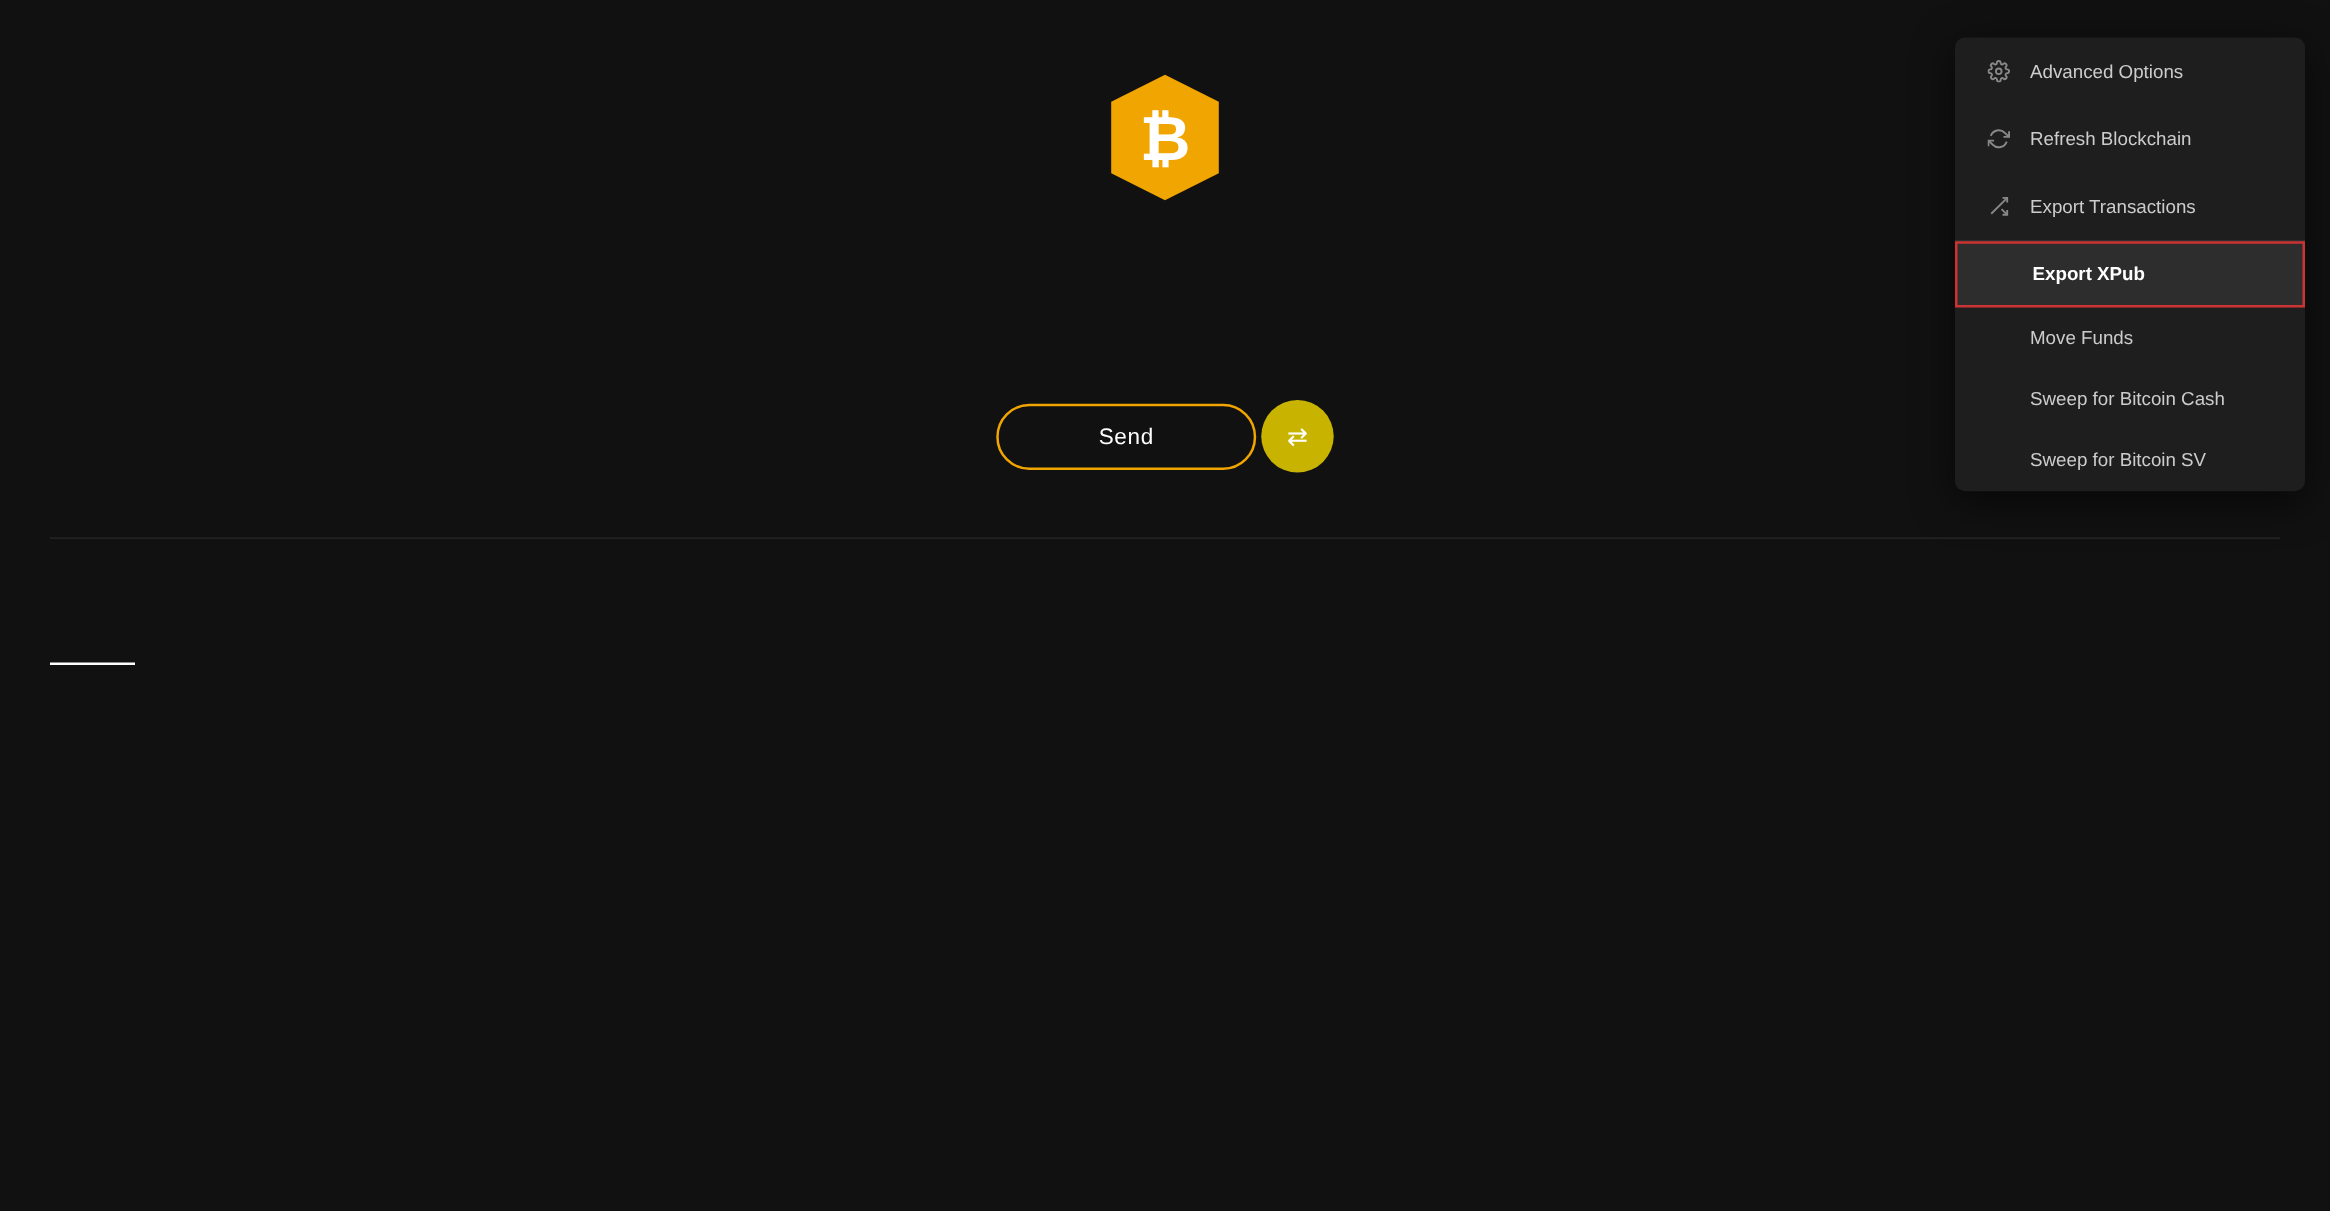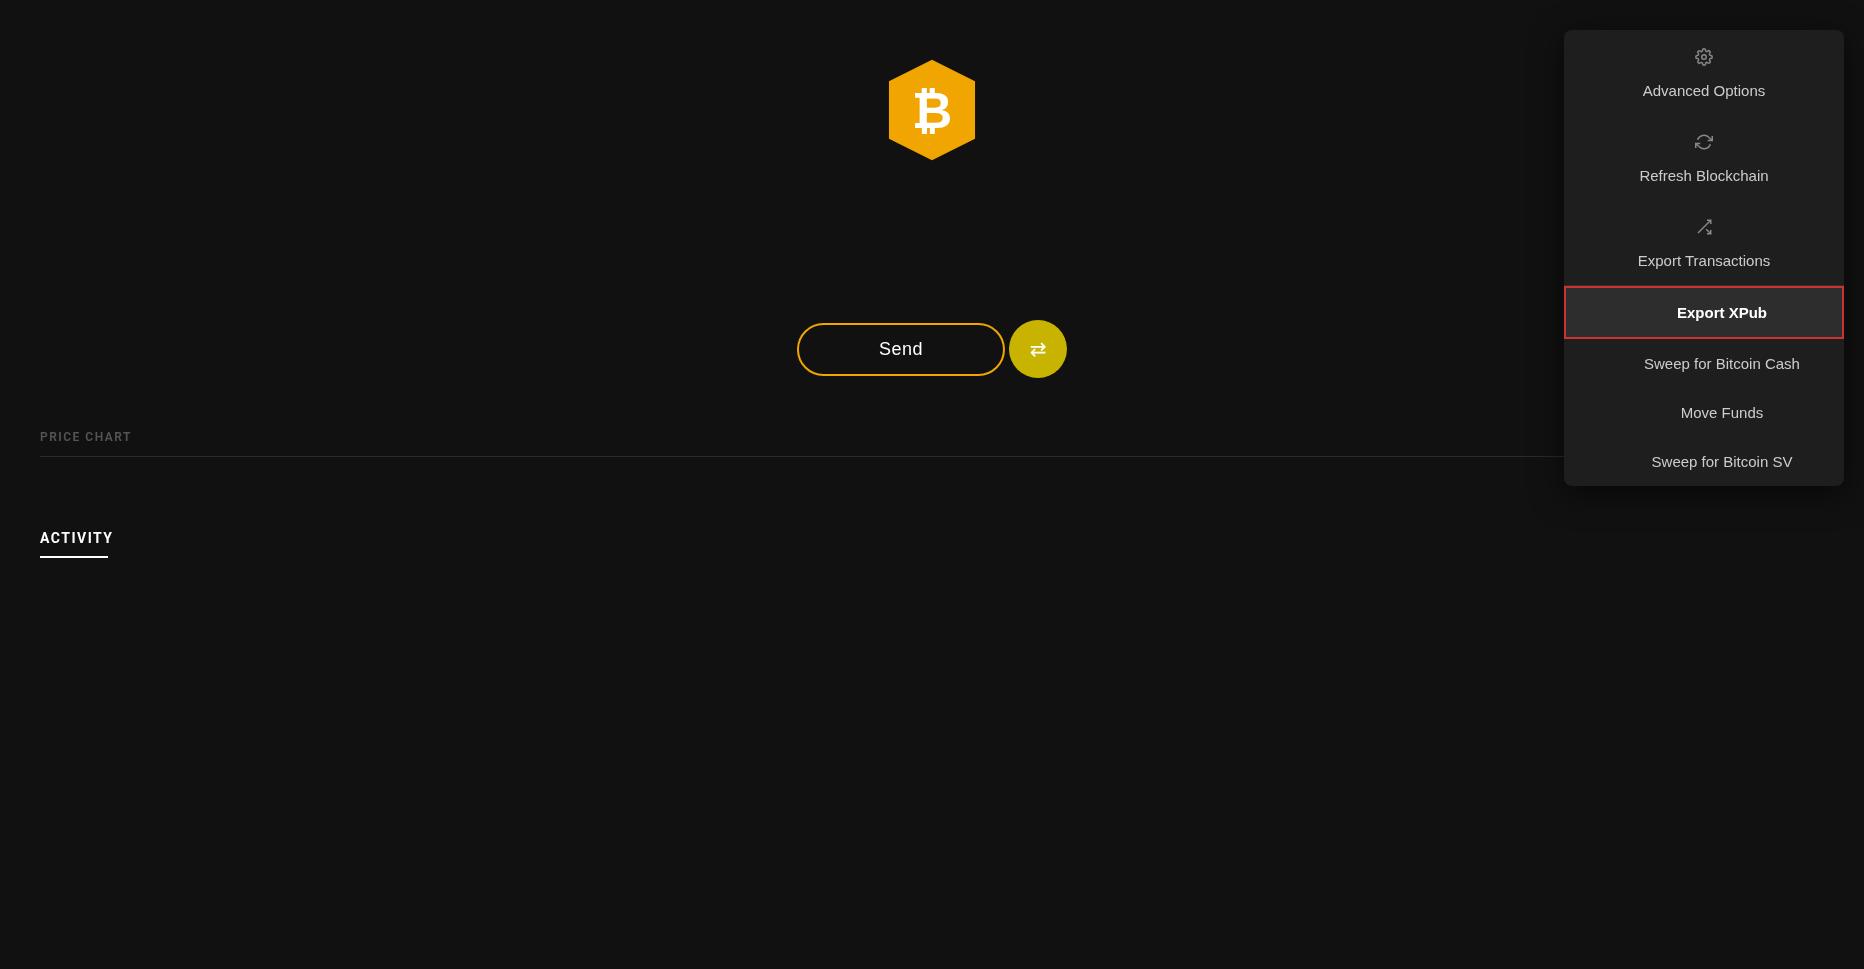--- a/index.html
+++ b/index.html
@@ -165,21 +165,20 @@
       padding: 16px 24px;
       cursor: pointer;
       color: #cccccc;
       font-size: 15px;
       font-weight: 400;
       border: none;
       background: none;
       width: 100%;
       text-align: left;
       transition: background 0.15s;
-      flex-direction: column;
     }
 
     .menu-item .menu-icon {
       width: 22px;
       height: 22px;
       flex-shrink: 0;
       display: flex;
       align-items: center;
       justify-content: center;
       color: #888888;
@@ -225,26 +224,24 @@
 </div>
 
 <div class="action-buttons">
   <button class="btn-action">Send</button>
   <button class="btn-circle">
     <span>⇄</span>
   </button>
 </div>
 
 <div class="price-chart-section">
-  <div class="section-label">PRICE CHART</div>
   <hr class="section-divider">
 </div>
 
 <div class="activity-section">
-  <div class="activity-title">ACTIVITY</div>
   <div class="activity-underline"></div>
 </div>
 
 <div class="dropdown-menu">
 
   <button class="menu-item">
     <span class="menu-icon">
       <svg width="18" height="18" viewBox="0 0 24 24" fill="none" stroke="#888" stroke-width="2">
         <circle cx="12" cy="12" r="3"></circle>
         <path d="M19.4 15a1.65 1.65 0 0 0 .33 1.82l.06.06a2 2 0 0 1-2.83 2.83l-.06-.06a1.65 1.65 0 0 0-1.82-.33 1.65 1.65 0 0 0-1 1.51V21a2 2 0 0 1-4 0v-.09A1.65 1.65 0 0 0 9 19.4a1.65 1.65 0 0 0-1.82.33l-.06.06a2 2 0 0 1-2.83-2.83l.06-.06A1.65 1.65 0 0 0 4.68 15a1.65 1.65 0 0 0-1.51-1H3a2 2 0 0 1 0-4h.09A1.65 1.65 0 0 0 4.6 9a1.65 1.65 0 0 0-.33-1.82l-.06-.06a2 2 0 0 1 2.83-2.83l.06.06A1.65 1.65 0 0 0 9 4.68a1.65 1.65 0 0 0 1-1.51V3a2 2 0 0 1 4 0v.09a1.65 1.65 0 0 0 1 1.51 1.65 1.65 0 0 0 1.82-.33l.06-.06a2 2 0 0 1 2.83 2.83l-.06.06A1.65 1.65 0 0 0 19.4 9a1.65 1.65 0 0 0 1.51 1H21a2 2 0 0 1 0 4h-.09a1.65 1.65 0 0 0-1.51 1z"></path>
@@ -278,23 +275,23 @@
   </button>
 
   <hr class="menu-divider">
 
 
   <button class="menu-item menu-item-no-icon highlighted">
     <span>Export XPub</span>
   </button>
 
   <button class="menu-item menu-item-no-icon">
+    <span>Move Funds</span>
+  </button>
+
+  <button class="menu-item menu-item-no-icon">
     <span>Sweep for Bitcoin Cash</span>
-  </button>
-
-  <button class="menu-item menu-item-no-icon">
-    <span>Move Funds</span>
   </button>
 
   <button class="menu-item menu-item-no-icon">
     <span>Sweep for Bitcoin SV</span>
   </button>
 </div>
 
 </body></html>

